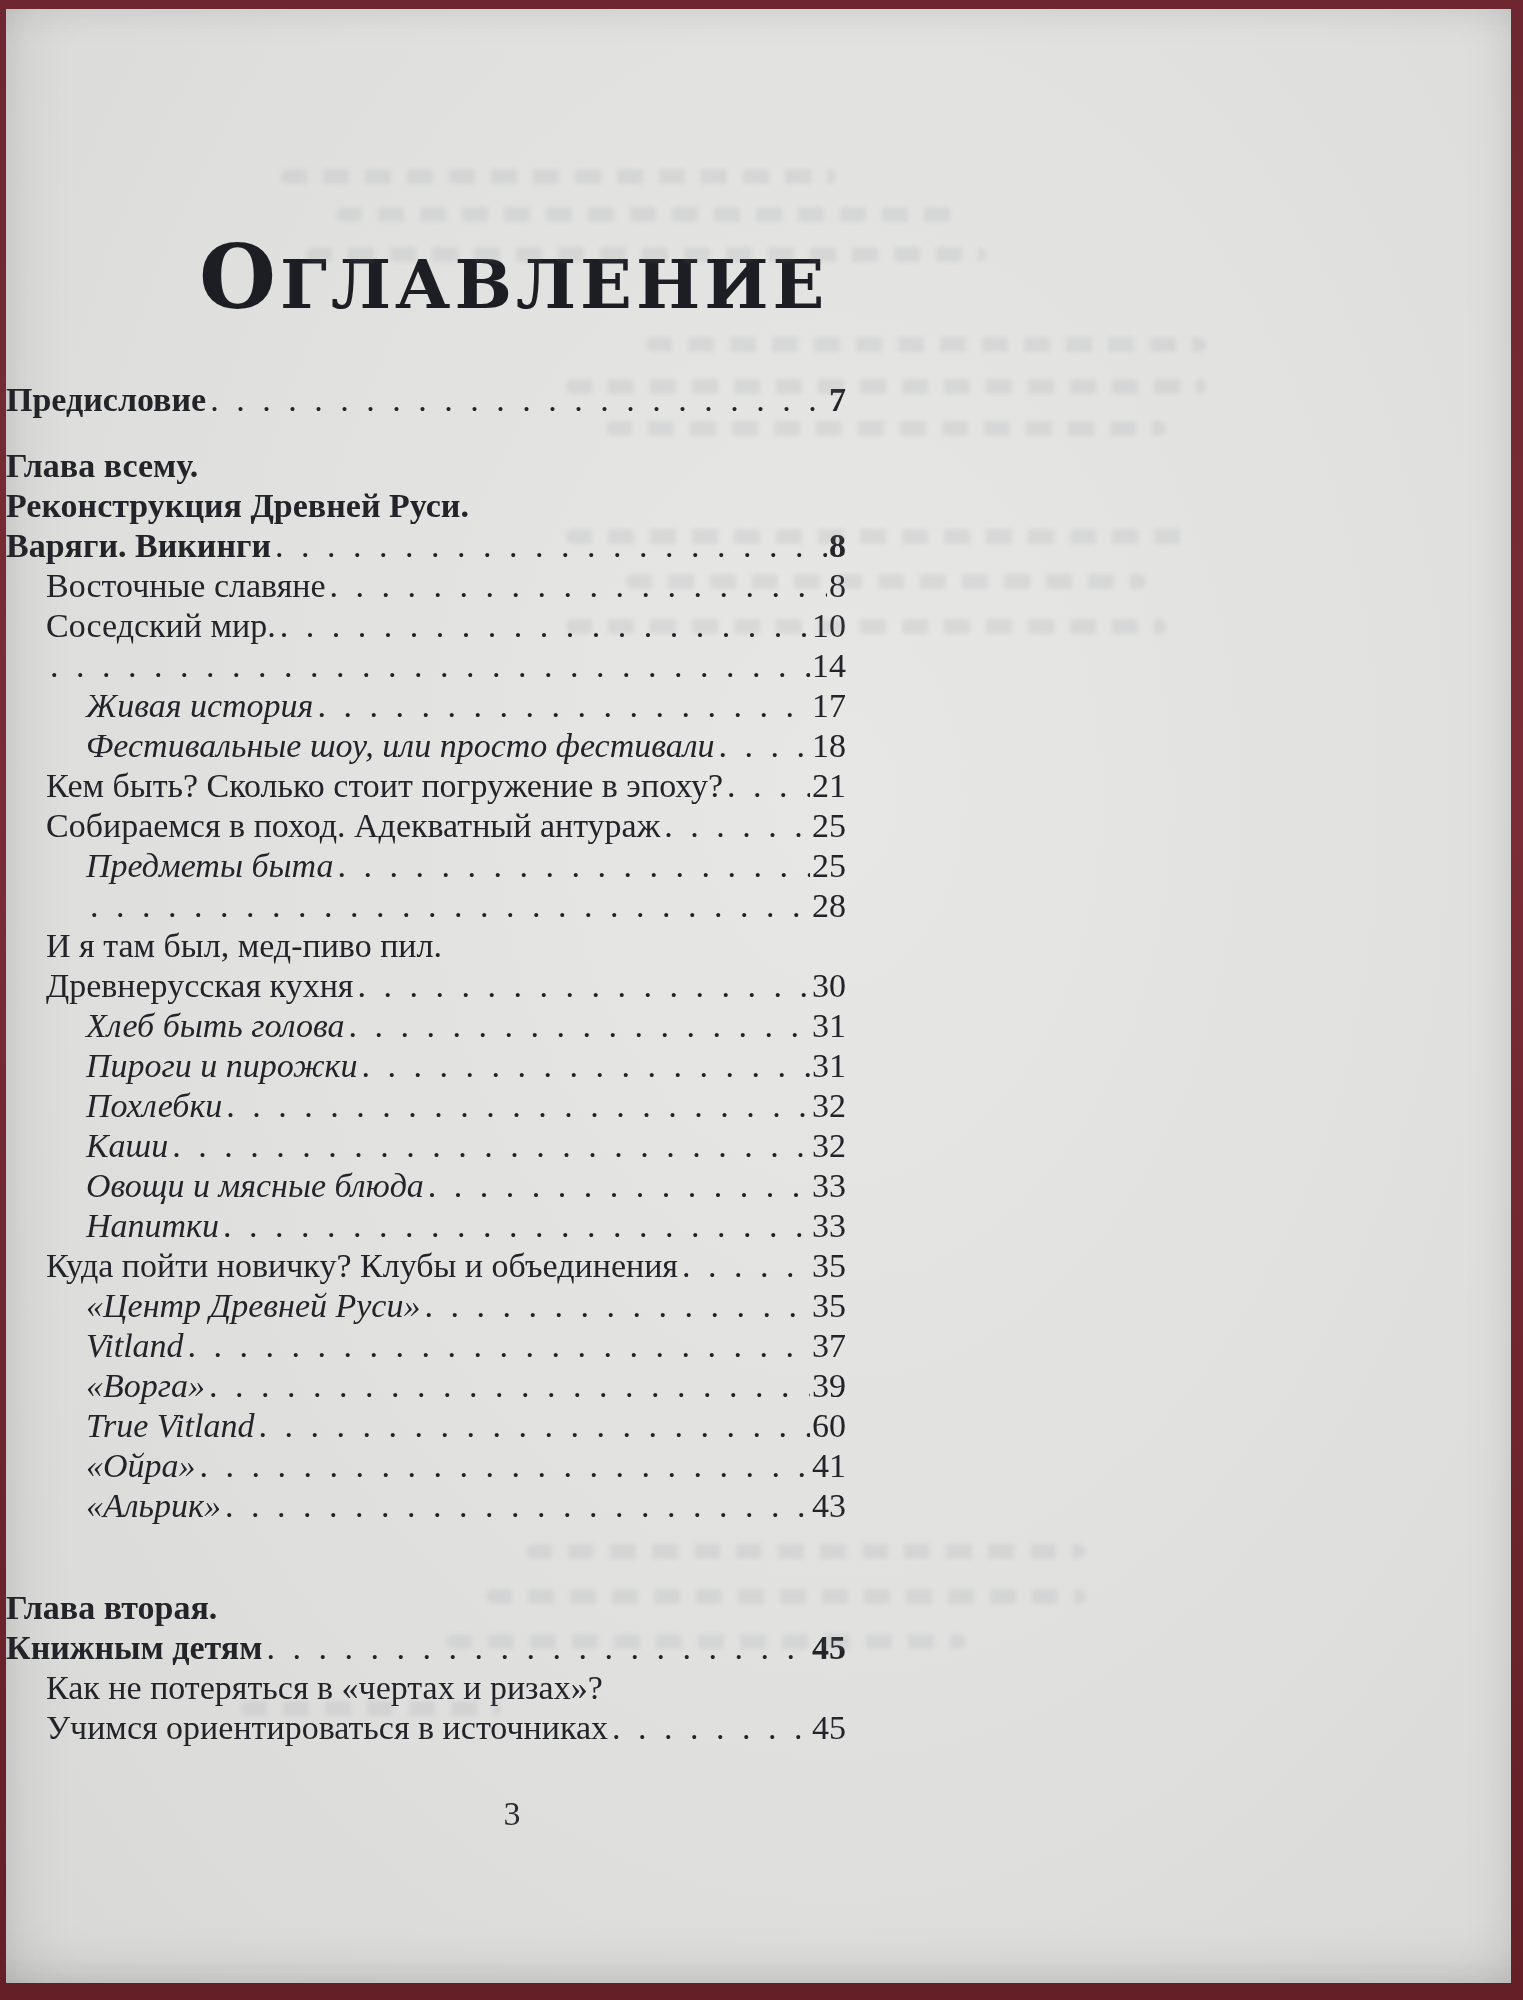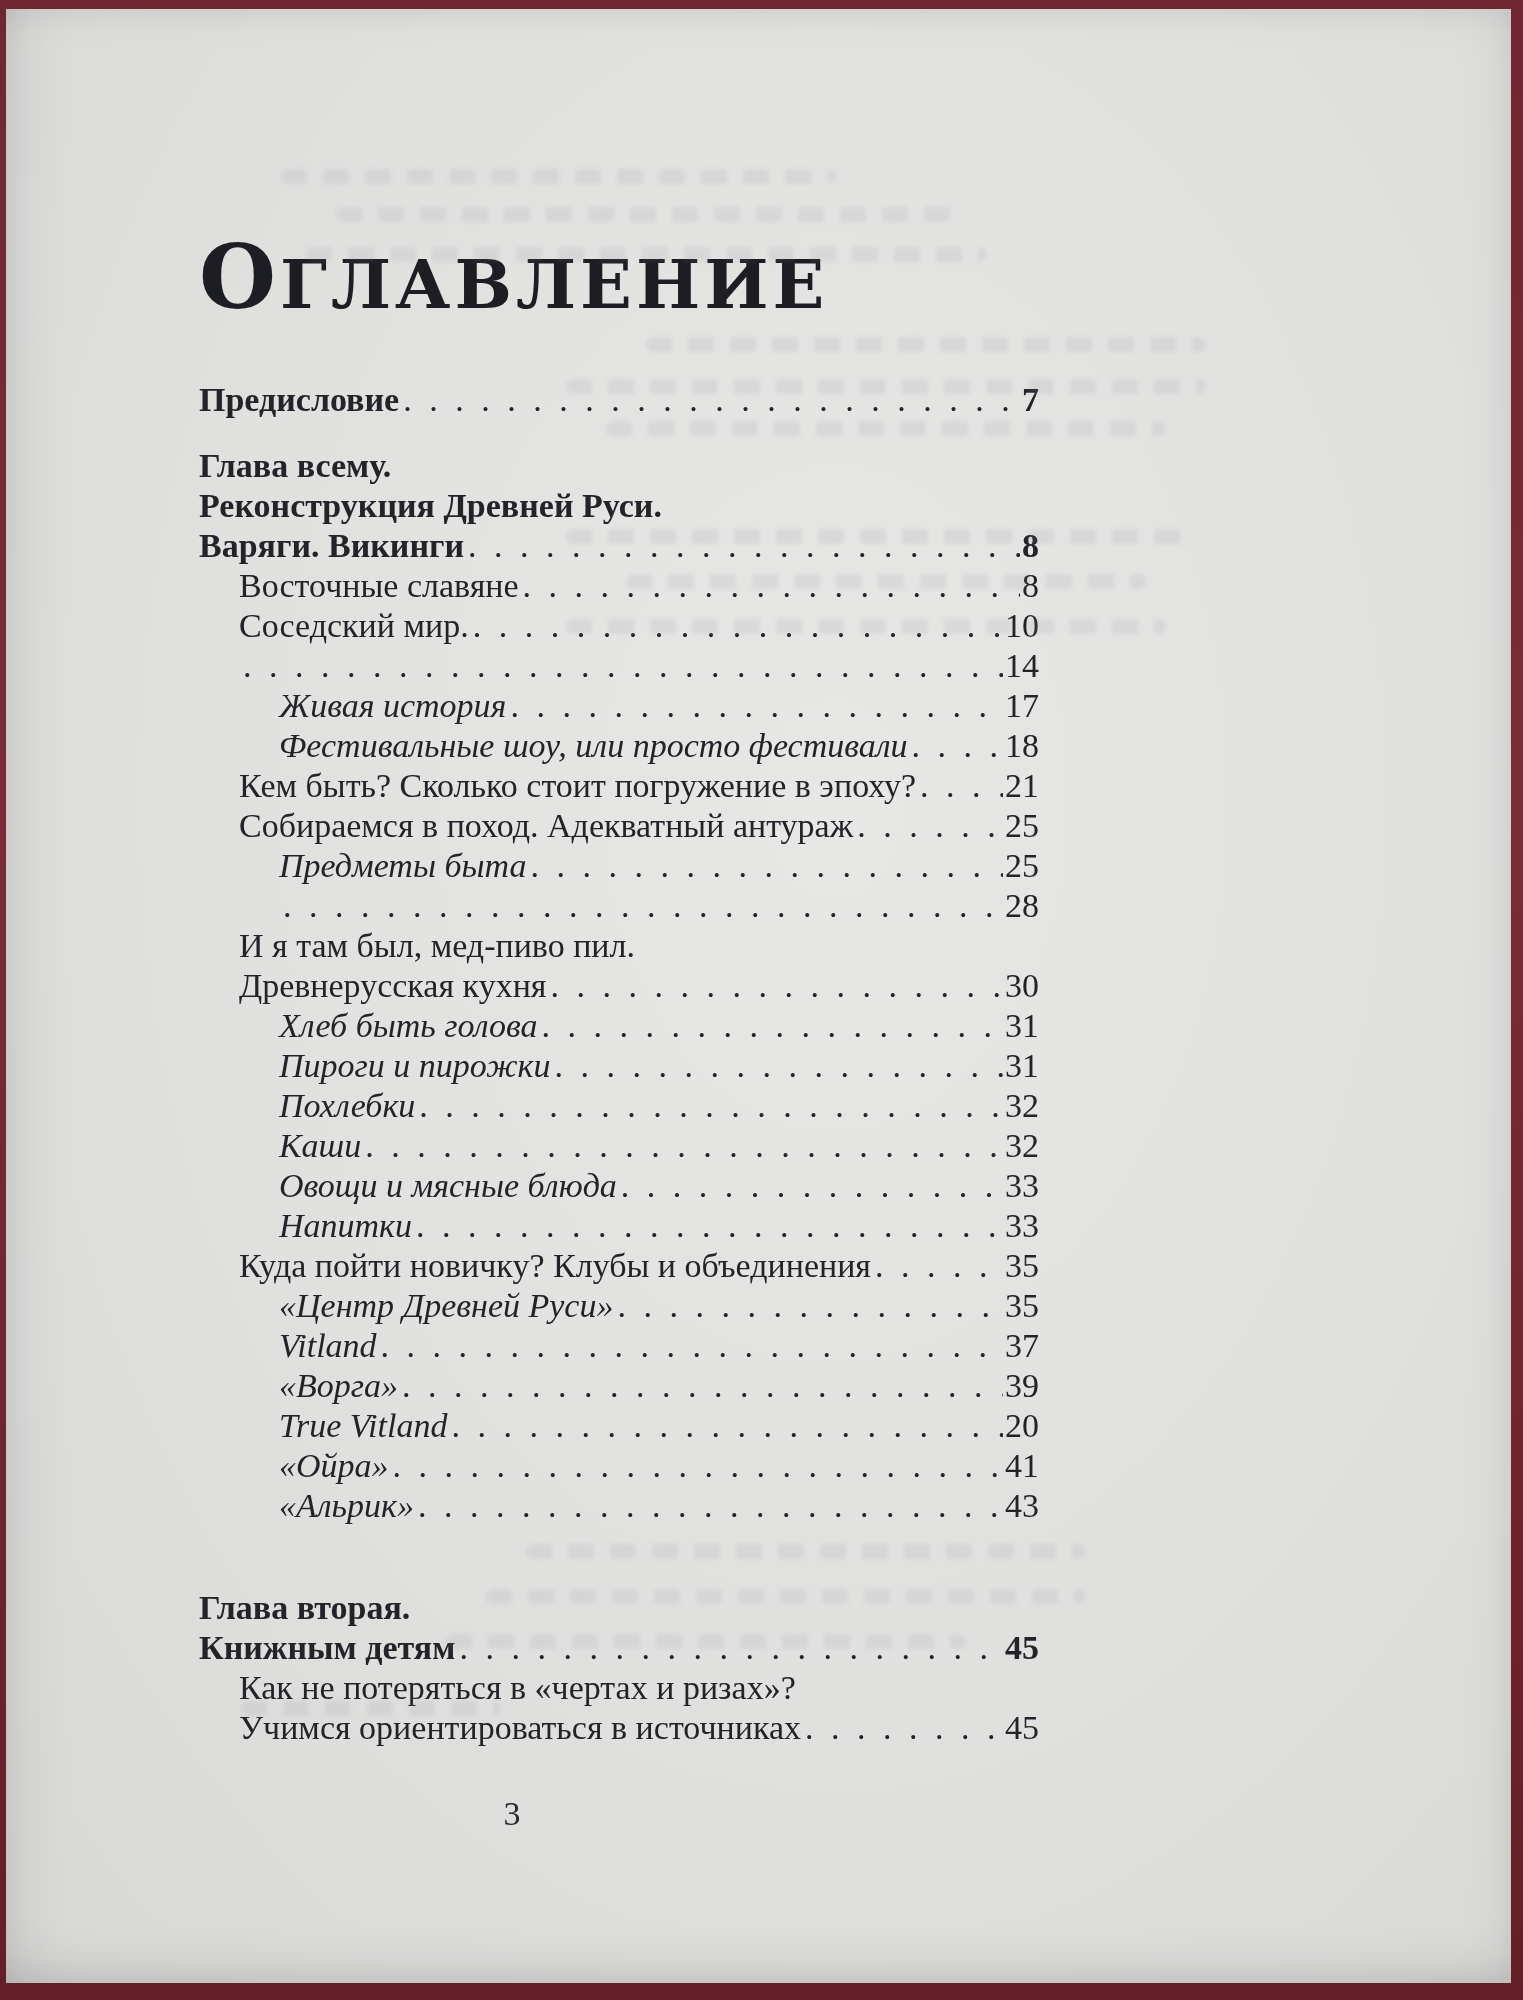--- a/index.html
+++ b/index.html
@@ -38,21 +38,20 @@
     font-family:"DejaVu Serif", serif;
     font-weight:bold;
     font-size:68px;
     line-height:92px;
     letter-spacing:4px;
     text-transform:uppercase;
     color:#1d1d24;
   }
   .title::first-letter{font-size:1.3em;}
   .toc{
-    margin-left:193px;
     width:840px;
     font-size:34px;
     line-height:40px;
     white-space:nowrap;
     text-align:right;
   }
   .row{display:flex;align-items:baseline;height:40px;}
   .row.bold{font-weight:bold;}
   .row.italic{font-style:italic;}
   .row.lvl1{padding-left:40px;}
@@ -221,21 +220,21 @@
     <span class="p">37</span>
   </div>
       <div class="row lvl2 italic">
     <span class="t">«Ворга»</span>
     <span class="leader"></span>
     <span class="p">39</span>
   </div>
       <div class="row lvl2 italic">
     <span class="t">True Vitland</span>
     <span class="leader"></span>
-    <span class="p">20</span>
+    <span class="p">60</span>
   </div>
       <div class="row lvl2 italic">
     <span class="t">«Ойра»</span>
     <span class="leader"></span>
     <span class="p">41</span>
   </div>
       <div class="row lvl2 italic">
     <span class="t">«Альрик»</span>
     <span class="leader"></span>
     <span class="p">43</span>

